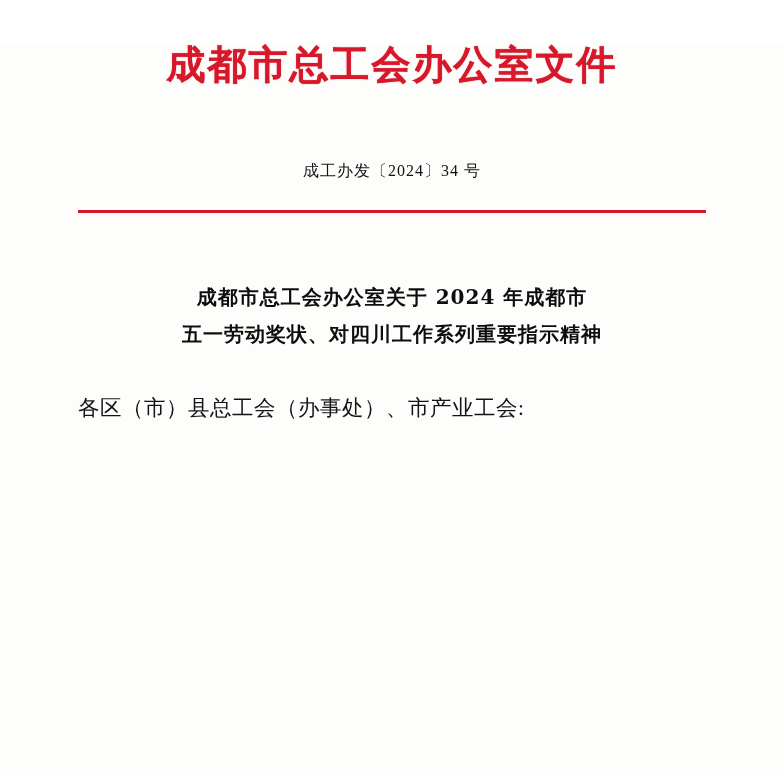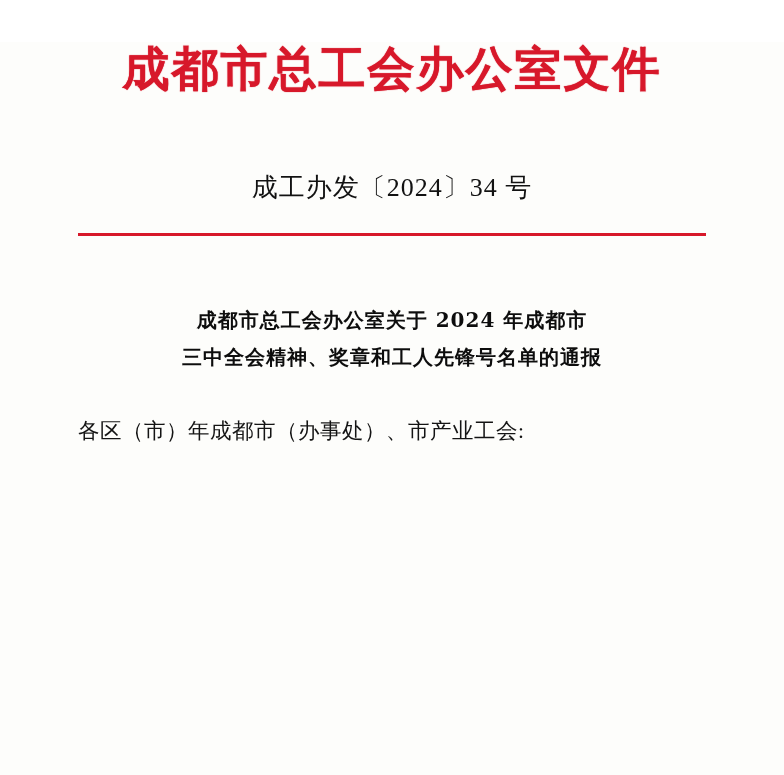--- a/index.html
+++ b/index.html
@@ -22,32 +22,32 @@
     padding: 0 78px;
   }
 
   
   .masthead {
     margin-top: 42px;
     text-align: center;
     color: #d7182a;
     font-family: "DejaVu Serif", "Liberation Serif", serif;
     font-weight: bold;
-    font-size: 47px;
+    font-size: 39px;
     letter-spacing: 2px;
     line-height: 1.15;
     white-space: nowrap;
     text-shadow: 0 0 1px #d7182a;
   }
 
   
   .doc-number {
     margin-top: 74px;
     text-align: center;
-    font-size: 26px;
+    font-size: 16px;
     color: #121212;
     letter-spacing: 1px;
     font-family: "Liberation Serif", "DejaVu Serif", serif;
   }
 
   
   .red-rule {
     margin-top: 28px;
     height: 3px;
     background: #d7182a;
@@ -93,20 +93,20 @@
 <div class="page">
 
   <div class="masthead">成都市总工会办公室文件</div>
 
   <div class="doc-number">成工办发〔2024〕34 号</div>
 
   <div class="red-rule"></div>
 
   <div class="doc-title">
     <span class="line">成都市总工会办公室关于 2024 年成都市</span>
-    <span class="line">三中全会精神、奖章和工人先锋号名单的通报</span>
+    <span class="line">五一劳动奖状、对四川工作系列重要指示精神</span>
   </div>
 
   <div class="body-text">
-    <p>各区（市）年成都市（办事处）、市产业工会:</p>
+    <p>各区（市）县总工会（办事处）、市产业工会:</p>
   </div>
 
 </div>
 
 </body></html>

